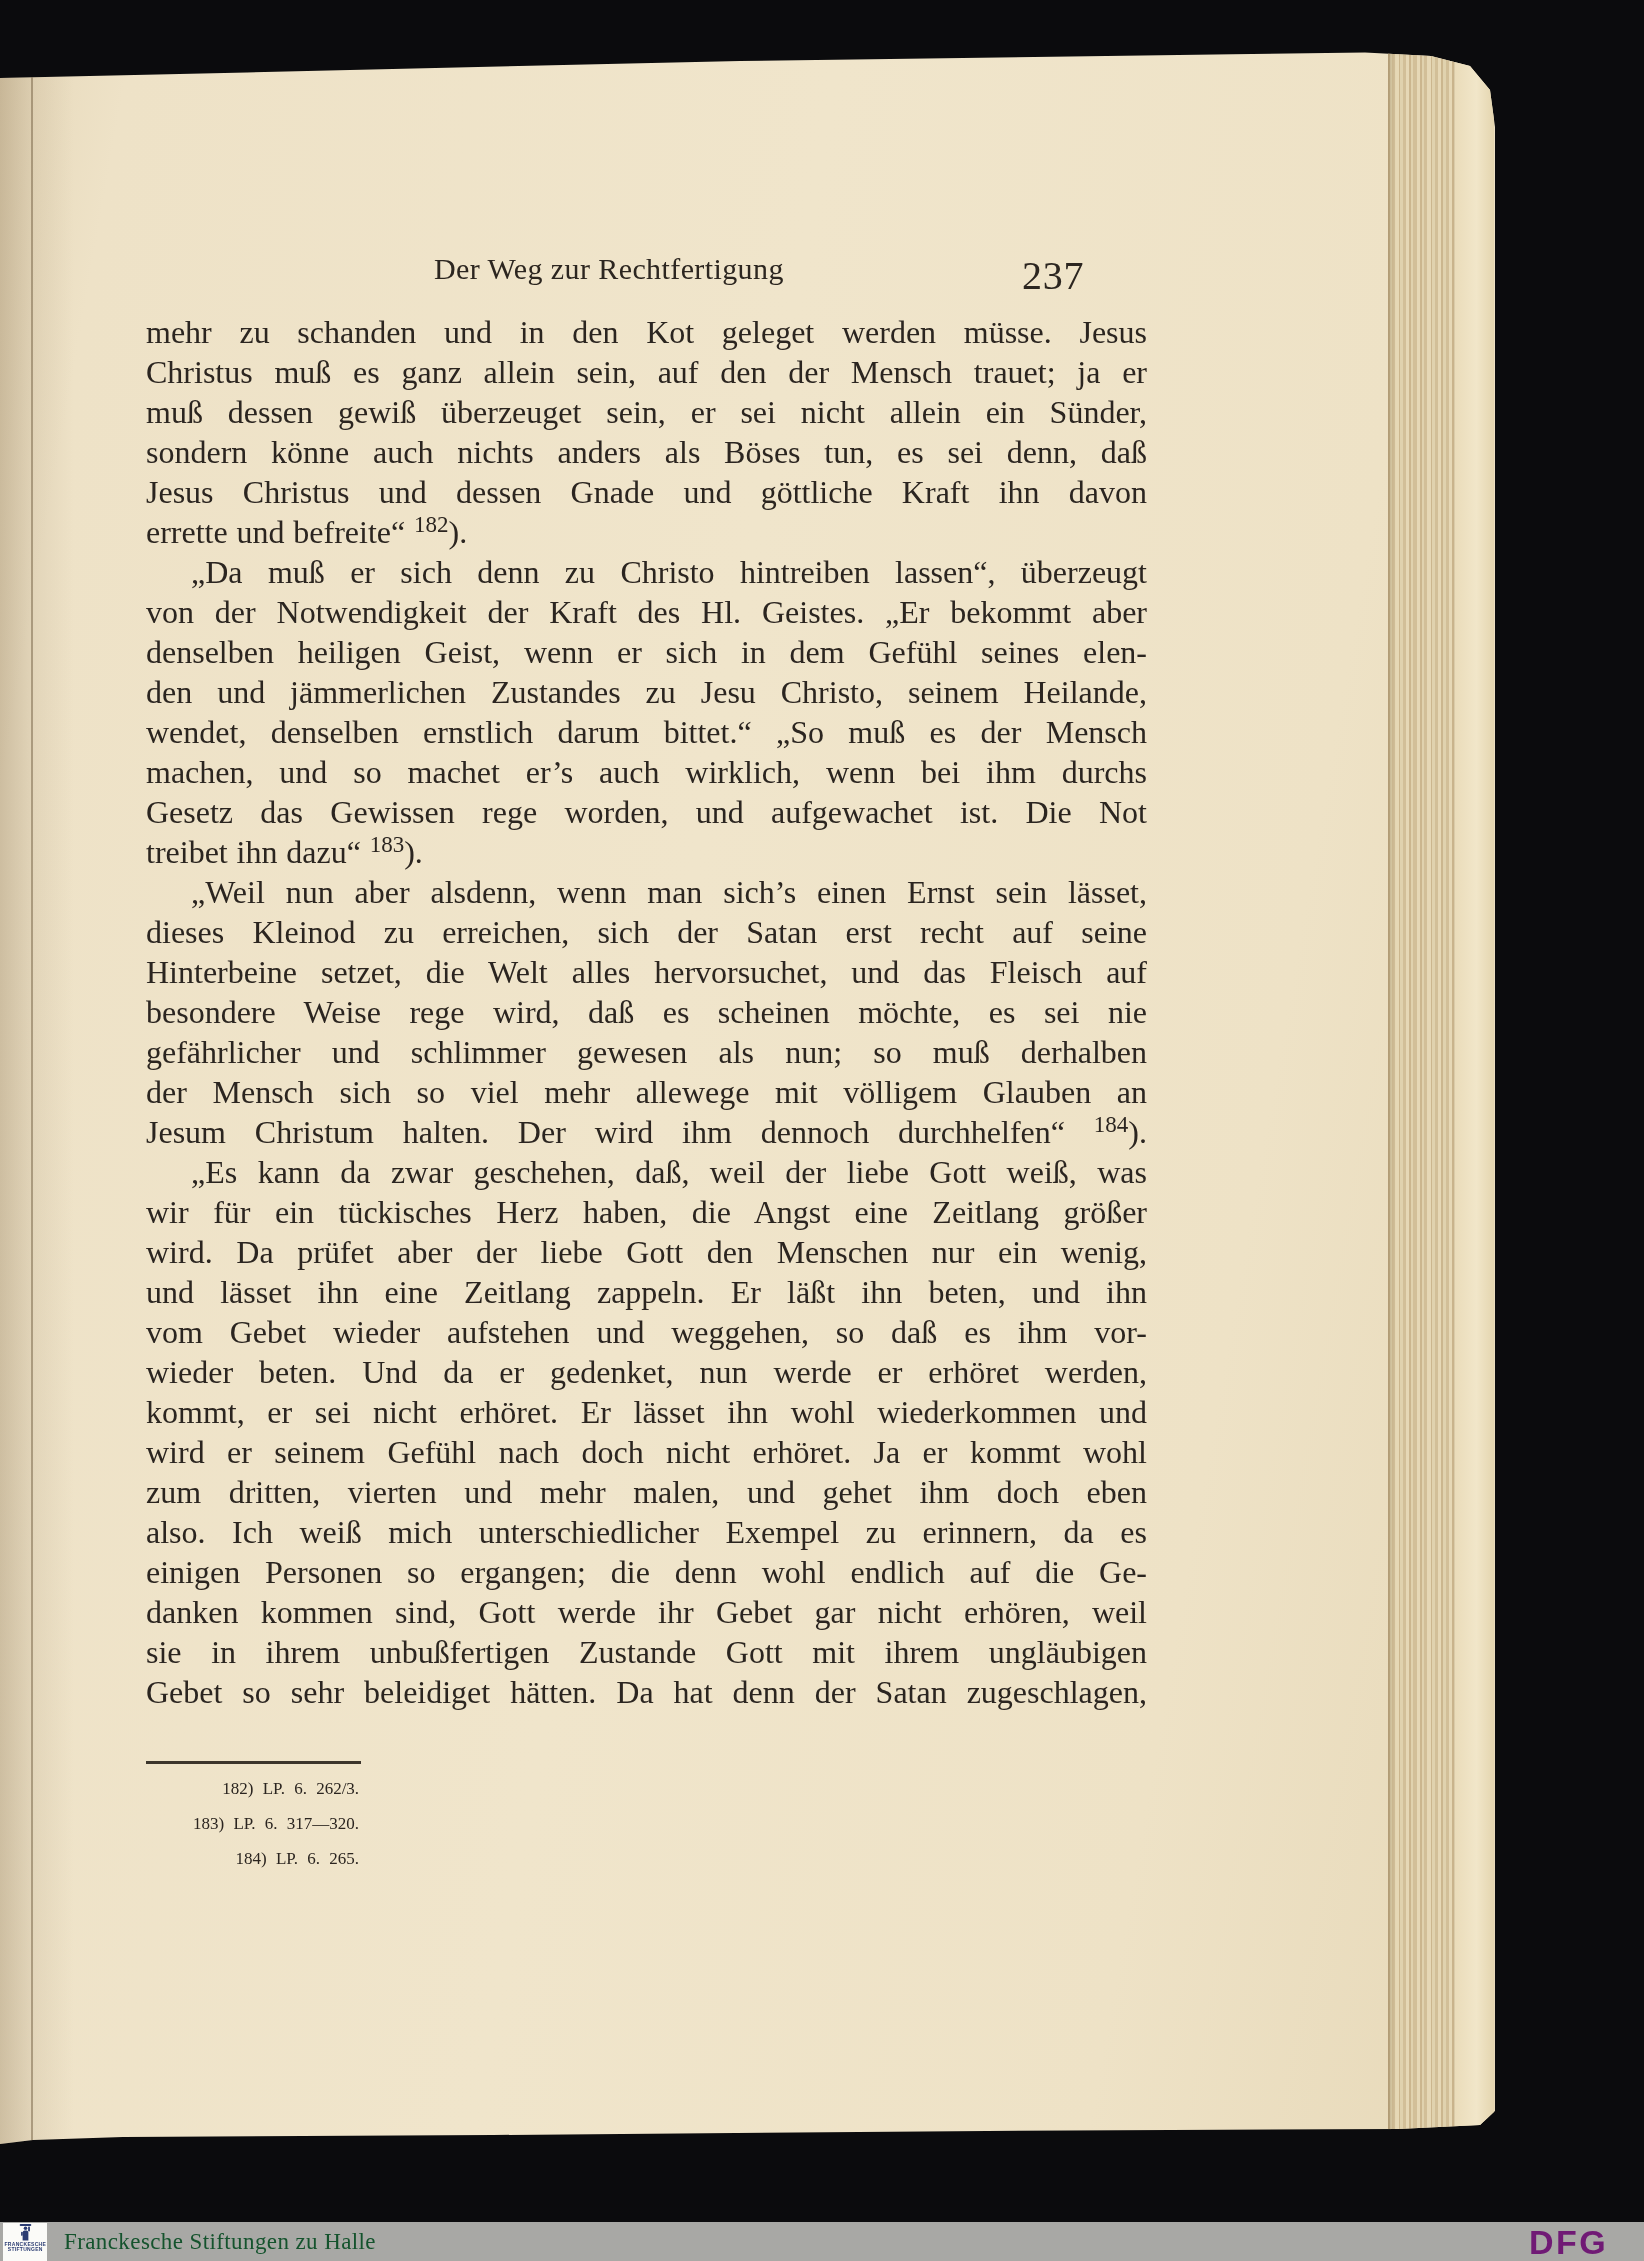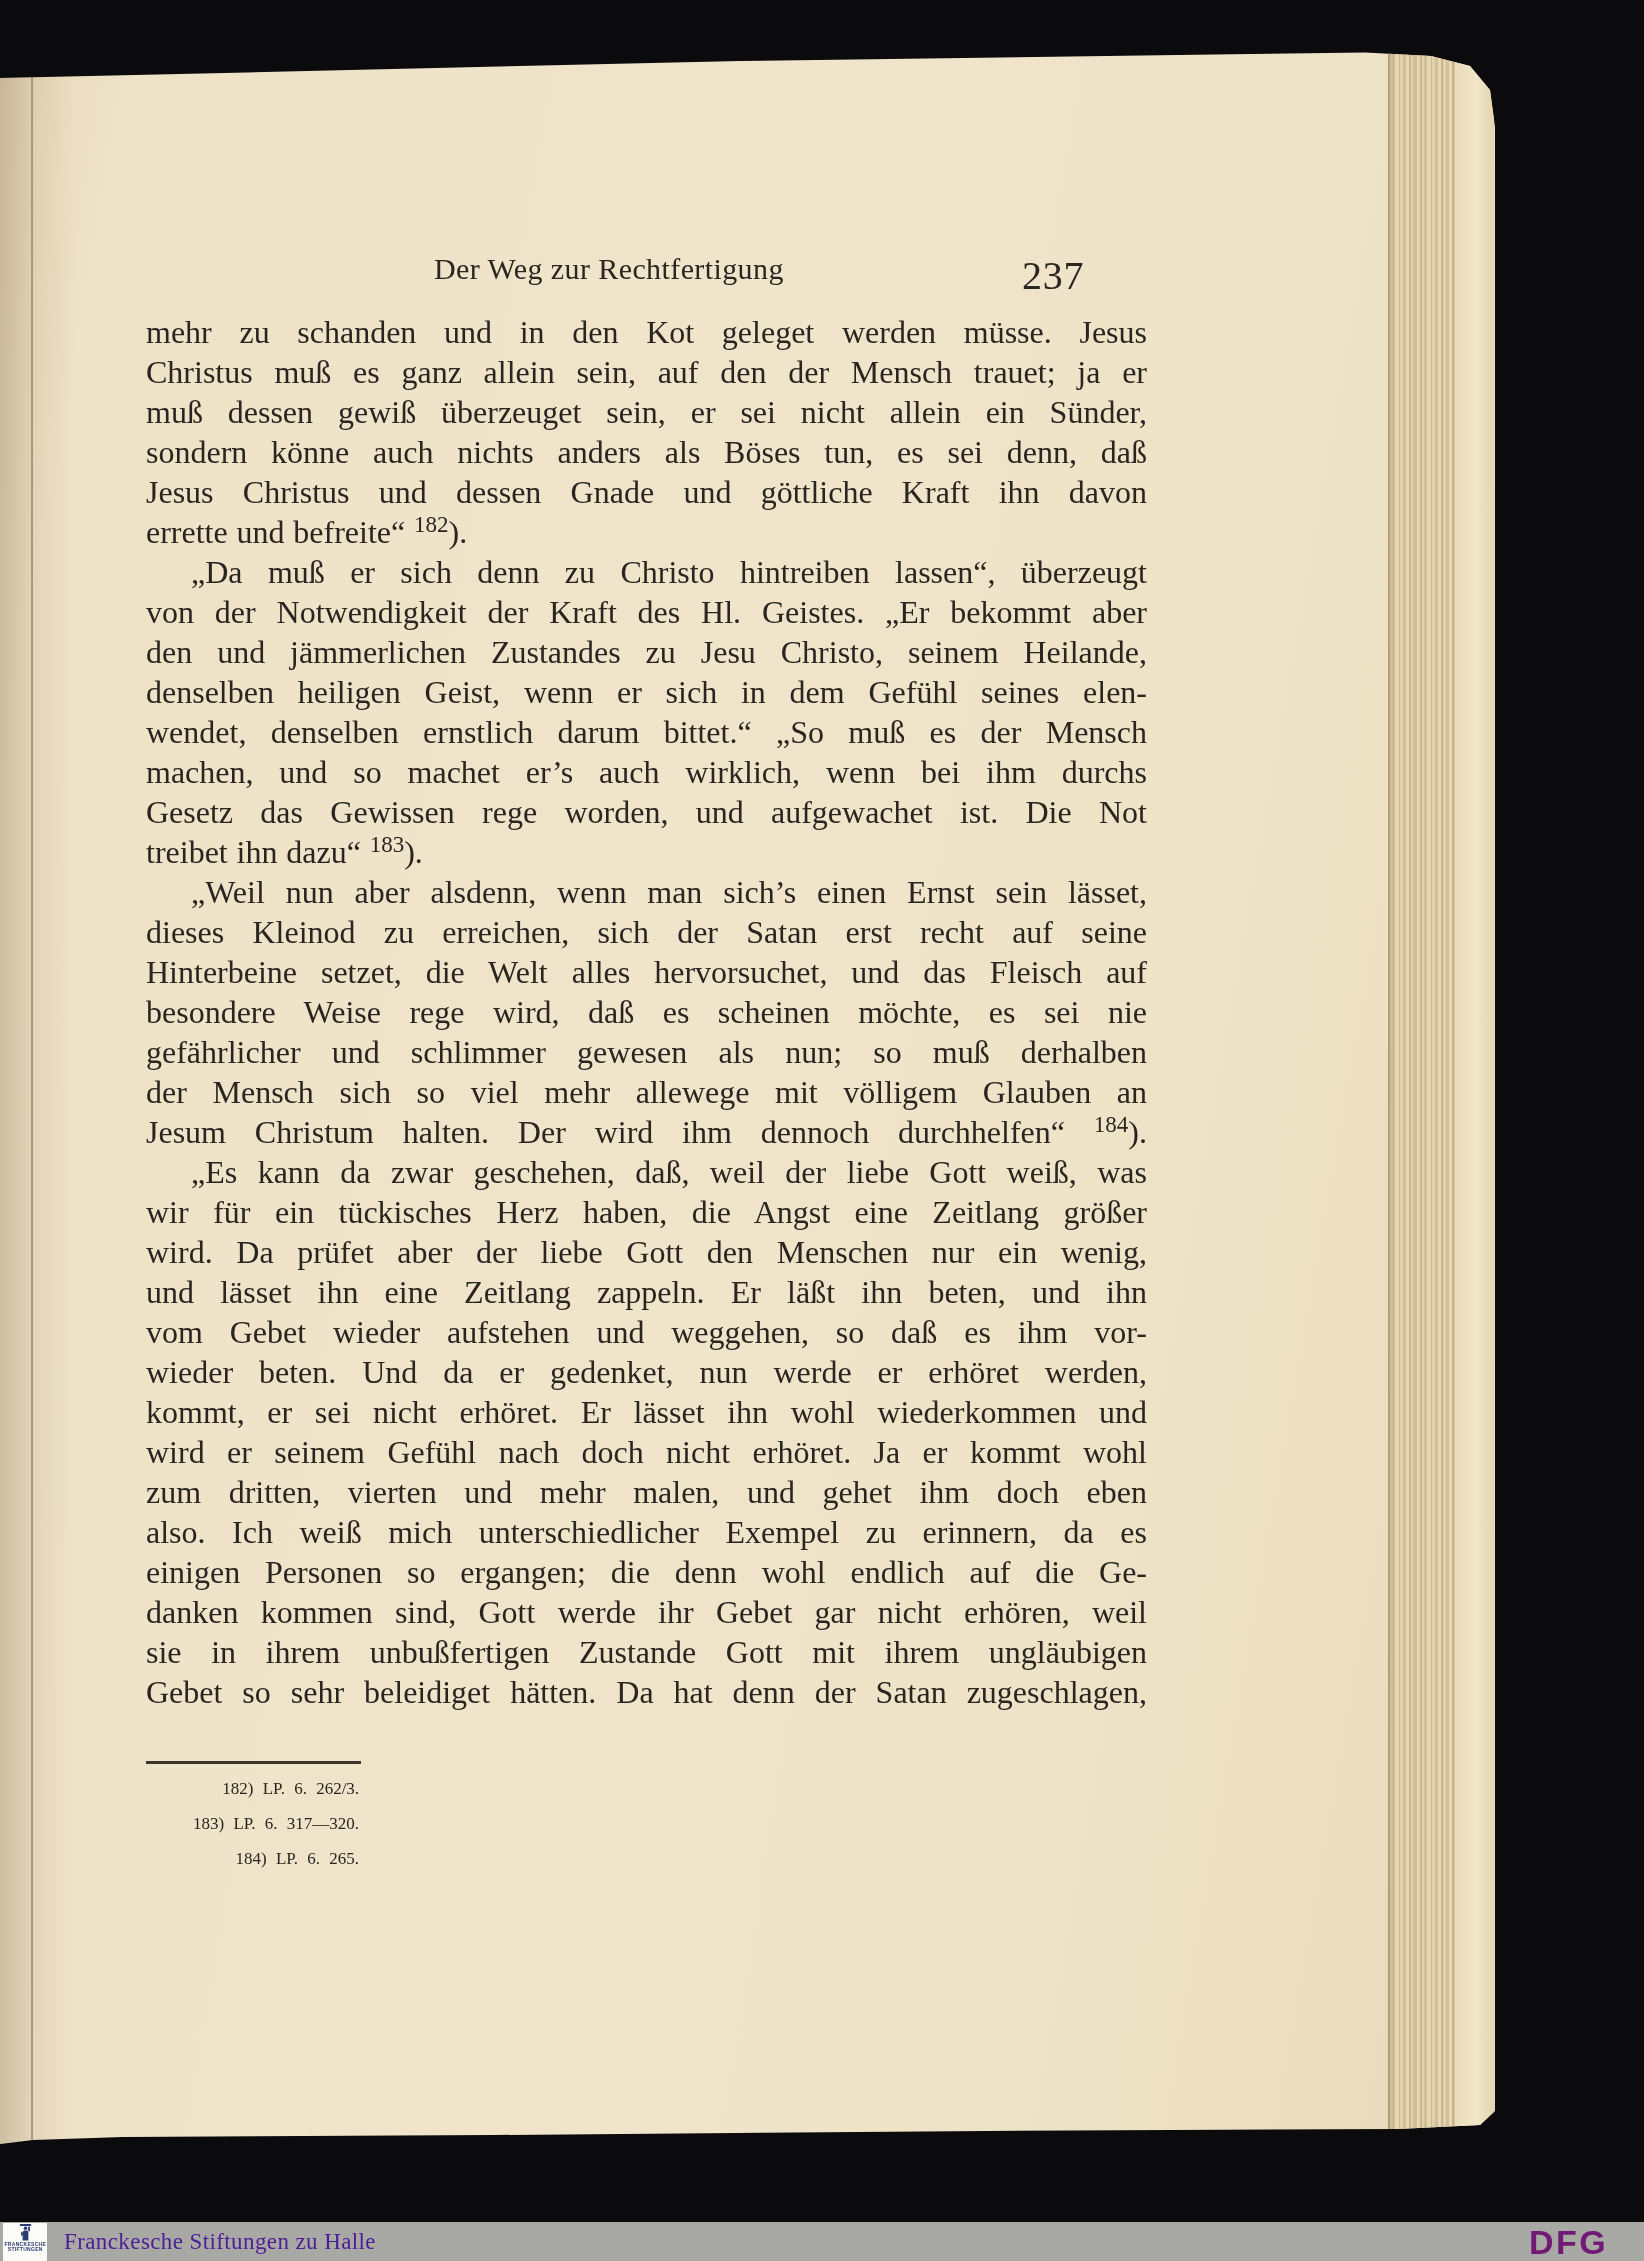--- a/index.html
+++ b/index.html
@@ -52,21 +52,21 @@
     position:absolute;left:3.3px;top:0.8px;width:44px;height:39px;background:#fbfbf8;
     display:flex;flex-direction:column;align-items:center;padding-top:1.6px;box-sizing:border-box;
   }
   .logo-figure{width:15px;height:16.4px;}
   .logo-text{
     font-family:"Liberation Sans",sans-serif;font-weight:bold;font-size:5px;line-height:5.8px;
     color:#2b3c72;letter-spacing:0.3px;text-align:center;margin-top:0.8px;
   }
   .institution{
     position:absolute;left:64px;top:50%;transform:translateY(-50%);
-    font-size:23px;color:#4c1d95;letter-spacing:0.4px;
+    font-size:23px;color:#14532d;letter-spacing:0.4px;
     font-family:"Liberation Serif","DejaVu Serif",serif;
   }
   .dfg-logo{
     position:absolute;left:1529px;top:0.8px;
     font-family:"Liberation Sans","DejaVu Sans",sans-serif;font-weight:bold;
     font-size:34px;color:#701a75;letter-spacing:2.5px;
   }
 </style>
 </head>
 <body>
@@ -87,22 +87,22 @@
         <div class="line">mehr zu schanden und in den Kot geleget werden müsse. Jesus</div>
         <div class="line">Christus muß es ganz allein sein, auf den der Mensch trauet; ja er</div>
         <div class="line">muß dessen gewiß überzeuget sein, er sei nicht allein ein Sünder,</div>
         <div class="line">sondern könne auch nichts anders als Böses tun, es sei denn, daß</div>
         <div class="line">Jesus Christus und dessen Gnade und göttliche Kraft ihn davon</div>
         <div class="line last-left">errette und befreite“ <sup>182</sup>).</div>
       </div>
       <div>
         <div class="line indent">„Da muß er sich denn zu Christo hintreiben lassen“, überzeugt</div>
         <div class="line">von der Notwendigkeit der Kraft des Hl. Geistes. „Er bekommt aber</div>
+        <div class="line">denselben heiligen Geist, wenn er sich in dem Gefühl seines elen-</div>
         <div class="line">den und jämmerlichen Zustandes zu Jesu Christo, seinem Heilande,</div>
-        <div class="line">denselben heiligen Geist, wenn er sich in dem Gefühl seines elen-</div>
         <div class="line">wendet, denselben ernstlich darum bittet.“ „So muß es der Mensch</div>
         <div class="line">machen, und so machet er’s auch wirklich, wenn bei ihm durchs</div>
         <div class="line">Gesetz das Gewissen rege worden, und aufgewachet ist. Die Not</div>
         <div class="line last-left">treibet ihn dazu“ <sup>183</sup>).</div>
       </div>
       <div>
         <div class="line indent">„Weil nun aber alsdenn, wenn man sich’s einen Ernst sein lässet,</div>
         <div class="line">dieses Kleinod zu erreichen, sich der Satan erst recht auf seine</div>
         <div class="line">Hinterbeine setzet, die Welt alles hervorsuchet, und das Fleisch auf</div>
         <div class="line">besondere Weise rege wird, daß es scheinen möchte, es sei nie</div>

